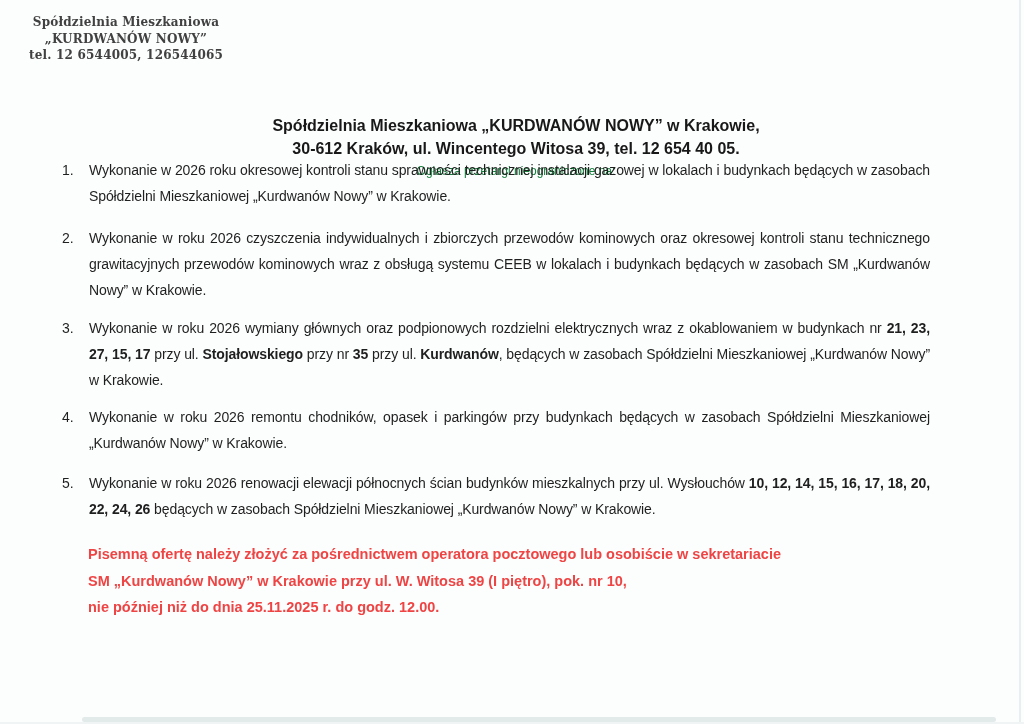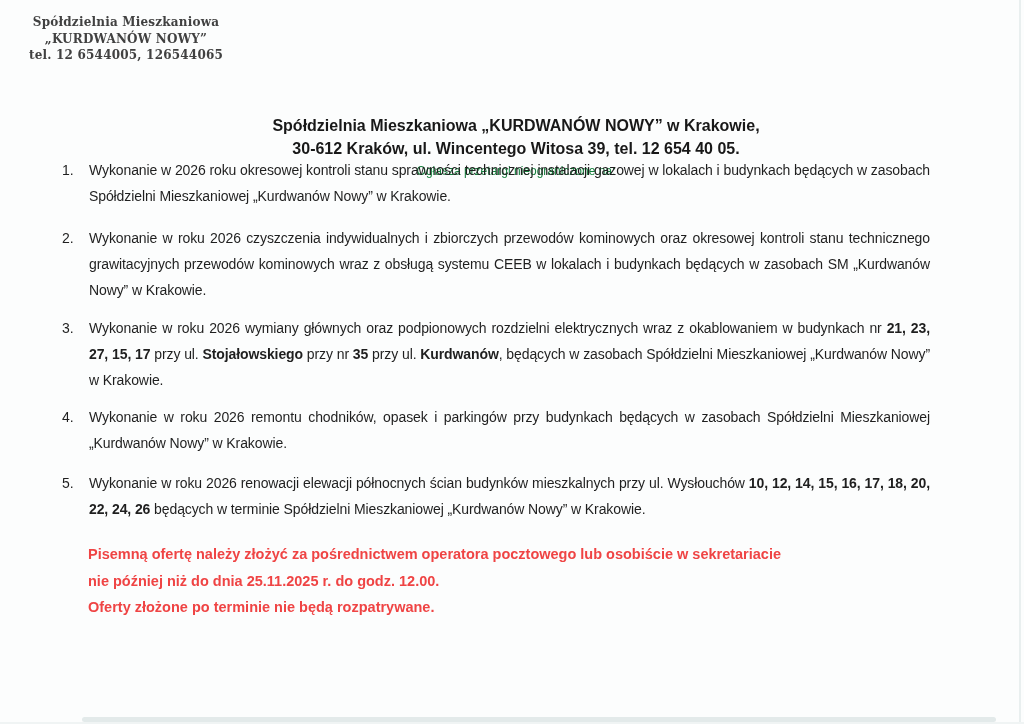--- a/index.html
+++ b/index.html
@@ -108,26 +108,26 @@
     <span class="txt"><span>Wykonanie w roku 2026 wymiany głównych oraz podpionowych rozdzielni elektrycznych wraz z okablowaniem w budynkach nr </span><b>21, 23, 27, 15, 17</b><span> przy ul. </span><b>Stojałowskiego</b><span> przy nr </span><b>35</b><span> przy ul. </span><b>Kurdwanów</b><span>, będących w zasobach Spółdzielni Mieszkaniowej „Kurdwanów Nowy” w Krakowie.</span></span>
   </div>
 
   <div class="item i4">
     <span class="num">4.</span>
     <span class="txt"><span>Wykonanie w roku 2026 remontu chodników, opasek i parkingów przy budynkach będących w zasobach Spółdzielni Mieszkaniowej „Kurdwanów Nowy” w Krakowie.</span></span>
   </div>
 
   <div class="item i5">
     <span class="num">5.</span>
-    <span class="txt"><span>Wykonanie w roku 2026 renowacji elewacji północnych ścian budynków mieszkalnych przy ul. Wysłouchów </span><b>10, 12, 14, 15, 16, 17, 18, 20, 22, 24, 26</b><span> będących w terminie Spółdzielni Mieszkaniowej „Kurdwanów Nowy” w Krakowie.</span></span>
+    <span class="txt"><span>Wykonanie w roku 2026 renowacji elewacji północnych ścian budynków mieszkalnych przy ul. Wysłouchów </span><b>10, 12, 14, 15, 16, 17, 18, 20, 22, 24, 26</b><span> będących w zasobach Spółdzielni Mieszkaniowej „Kurdwanów Nowy” w Krakowie.</span></span>
   </div>
 
   <div class="footer">
     <div>Pisemną ofertę należy złożyć za pośrednictwem operatora pocztowego lub osobiście w sekretariacie</div>
+    <div>SM „Kurdwanów Nowy” w Krakowie przy ul. W. Witosa 39 (I piętro), pok. nr 10,</div>
     <div>nie później niż do dnia 25.11.2025 r. do godz. 12.00.</div>
-    <div>Oferty złożone po terminie nie będą rozpatrywane.</div>
   </div>
 
   <div class="edge-right"></div>
   <div class="edge-bottom"></div>
   <div class="edge-bottom-full"></div>
 
 </div>
 
 </body></html>

